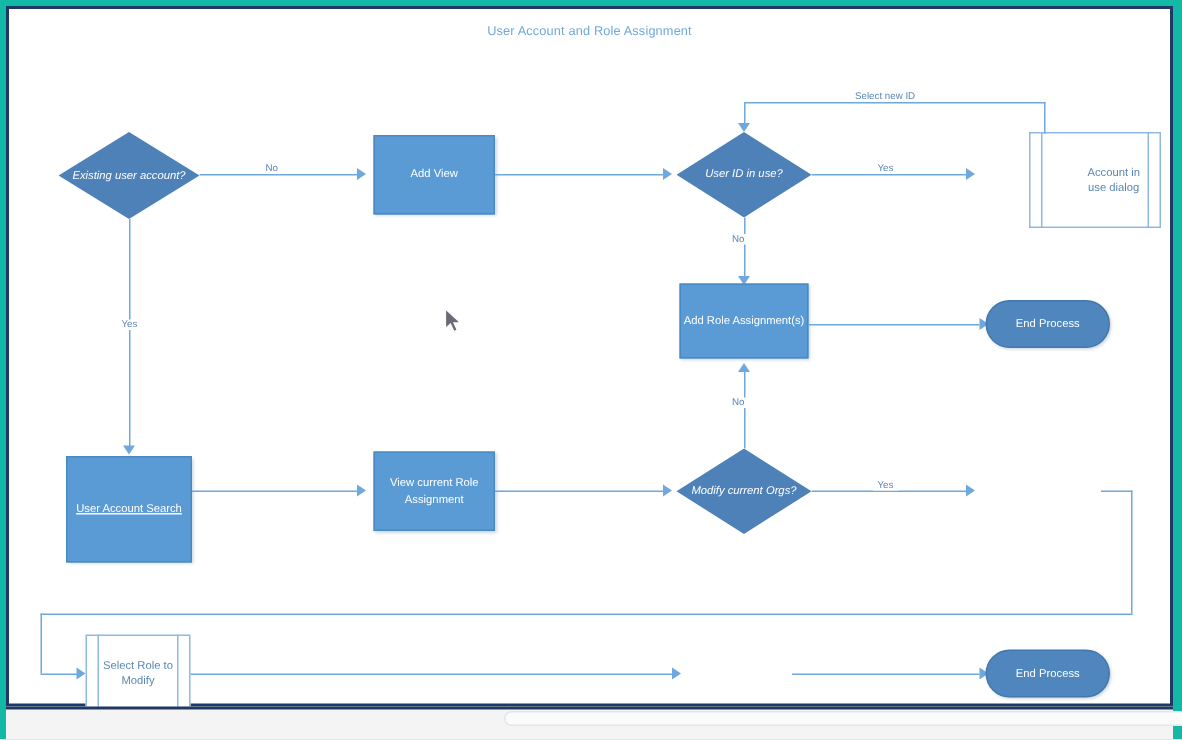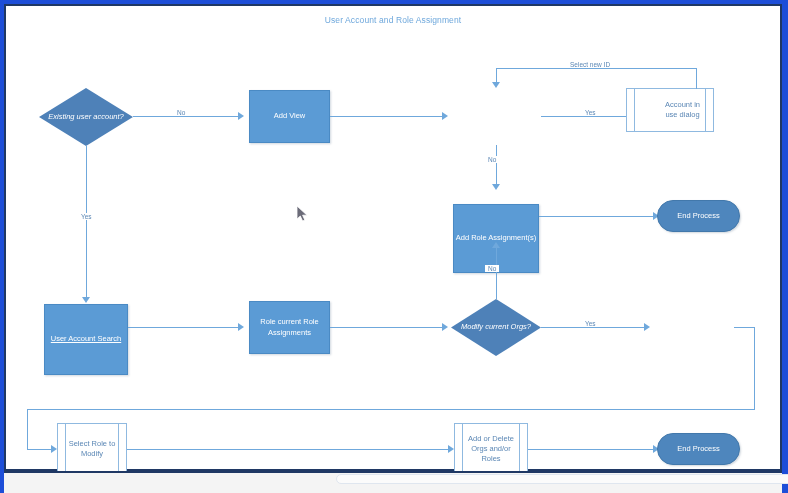--- a/index.html
+++ b/index.html
@@ -1,20 +1,20 @@
 <!DOCTYPE html>
 <html><head>
 <meta charset="utf-8">
 <style>
   html,body{margin:0;padding:0;background:#ffffff;}
   body{width:788px;height:493px;overflow:hidden;
        font-family:"Liberation Sans","DejaVu Sans",sans-serif;}
 
   
-  #app{position:relative;width:788px;height:493px;background:#1d4ed8;}
+  #app{position:relative;width:788px;height:493px;background:#14b8a6;}
 
   #page-frame{position:absolute;left:4px;top:4px;width:778px;height:467px;
               background:#ffffff;border:2px solid #1f3864;box-sizing:border-box;}
 
   #canvas{position:absolute;left:0;top:0;width:774px;height:463px;}
 
   #bottom-strip{position:absolute;left:4px;top:471px;width:778px;height:22px;
                 background:#f4f4f4;border-top:2px solid #1f3864;box-sizing:border-box;}
   #hscroll-thumb{position:absolute;left:336px;top:474px;width:796px;max-width:790px;
                  height:10px;background:#fbfbfb;border:1px solid #dfe6ef;
@@ -90,42 +90,46 @@
       <div class="arw r" style="left:232px;top:106px;"></div>
       <div class="elabel" style="left:168px;top:103px;">No</div>
 
       <div class="node proc" style="left:243px;top:84px;width:81px;height:53px;">
         <span>Add View</span>
       </div>
 
       <div class="ln lh" style="left:324px;top:110px;width:112px;"></div>
       <div class="arw r" style="left:436px;top:106px;"></div>
 
+      <div class="node dec" style="left:445px;top:82px;width:90px;height:57px;">
+        <div class="dia"></div>
+        <div class="dtxt">User ID in use?</div>
+      </div>
 
       <div class="ln lh" style="left:535px;top:110px;width:103px;"></div>
       <div class="arw r" style="left:638px;top:106px;"></div>
       <div class="elabel" style="left:576px;top:103px;">Yes</div>
 
-      <div class="node pdef" style="left:620px;top:82px;width:88px;height:44px;padding-left:25px;">
+      <div class="node pdef" style="left:680px;top:82px;width:88px;height:64px;padding-left:25px;">
         <div class="bar l"></div>
         <div class="bar r"></div>
         <div class="ptxt">Account in use dialog</div>
       </div>
 
       <div class="ln lv" style="left:690px;top:62px;height:21px;"></div>
       <div class="ln lh" style="left:490px;top:62px;width:201px;"></div>
       <div class="ln lv" style="left:490px;top:62px;height:16px;"></div>
       <div class="arw d" style="left:486px;top:76px;"></div>
       <div class="elabel" style="left:561px;top:55px;">Select new ID</div>
 
       <div class="ln lv" style="left:490px;top:139px;height:43px;"></div>
       <div class="arw d" style="left:486px;top:178px;"></div>
       <div class="elabel" style="left:479px;top:150px;">No</div>
 
-      <div class="node proc" style="left:447px;top:198px;width:86px;height:69px;">
+      <div class="node proc" style="left:447px;top:183px;width:86px;height:50px;">
         <span>Add Role Assignment(s)</span>
       </div>
 
       <div class="ln lh" style="left:533px;top:210px;width:114px;"></div>
       <div class="arw r" style="left:647px;top:206px;"></div>
 
       <div class="node term" style="left:651px;top:194px;width:83px;height:32px;">
         <span>End Process</span>
       </div>
 
@@ -134,21 +138,21 @@
       <div class="elabel" style="left:72px;top:207px;">Yes</div>
 
       <div class="node proc" style="left:38px;top:298px;width:84px;height:71px;text-decoration:underline;">
         <span>User Account Search</span>
       </div>
 
       <div class="ln lh" style="left:122px;top:321px;width:110px;"></div>
       <div class="arw r" style="left:232px;top:317px;"></div>
 
       <div class="node proc" style="left:243px;top:295px;width:81px;height:53px;">
-        <span>Role current Role Assignments</span>
+        <span>View current Role Assignment</span>
       </div>
 
       <div class="ln lh" style="left:324px;top:321px;width:112px;"></div>
       <div class="arw r" style="left:436px;top:317px;"></div>
 
       <div class="node dec" style="left:445px;top:293px;width:90px;height:57px;">
         <div class="dia"></div>
         <div class="dtxt">Modify current Orgs?</div>
       </div>
 
@@ -170,25 +174,20 @@
 
       <div class="node pdef" style="left:51px;top:417px;width:70px;height:52px;">
         <div class="bar l"></div>
         <div class="bar r"></div>
         <div class="ptxt">Select Role to Modify</div>
       </div>
 
       <div class="ln lh" style="left:121px;top:443px;width:321px;"></div>
       <div class="arw r" style="left:442px;top:439px;"></div>
 
-      <div class="node pdef" style="left:448px;top:417px;width:74px;height:52px;">
-        <div class="bar l"></div>
-        <div class="bar r"></div>
-        <div class="ptxt">Add or Delete Orgs and/or Roles</div>
-      </div>
 
       <div class="ln lh" style="left:522px;top:443px;width:125px;"></div>
       <div class="arw r" style="left:647px;top:439px;"></div>
 
       <div class="node term" style="left:651px;top:427px;width:83px;height:32px;">
         <span>End Process</span>
       </div>
 
       <svg id="cursor" viewBox="0 0 14 18">
         <polygon points="1,1 1,14 4.3,11 6.6,16 8.8,15 6.6,10.2 11,10.2" fill="#6b6b78" stroke="#ffffff" stroke-width="0.8"></polygon>

